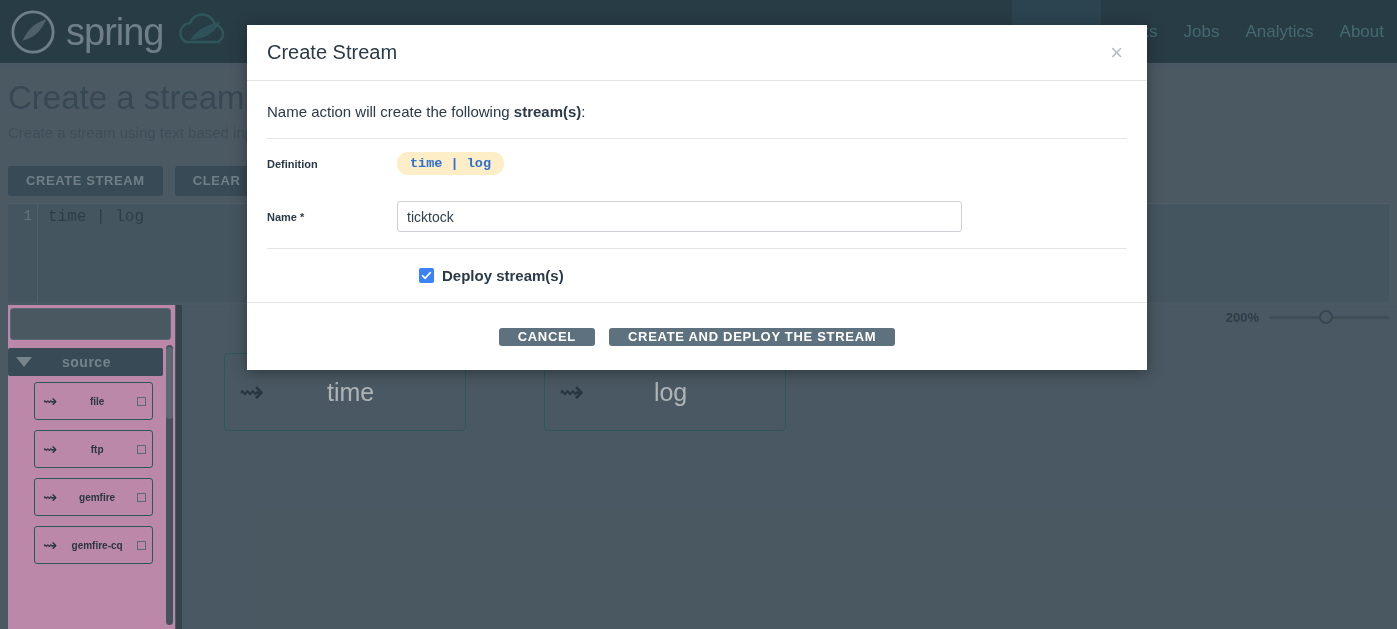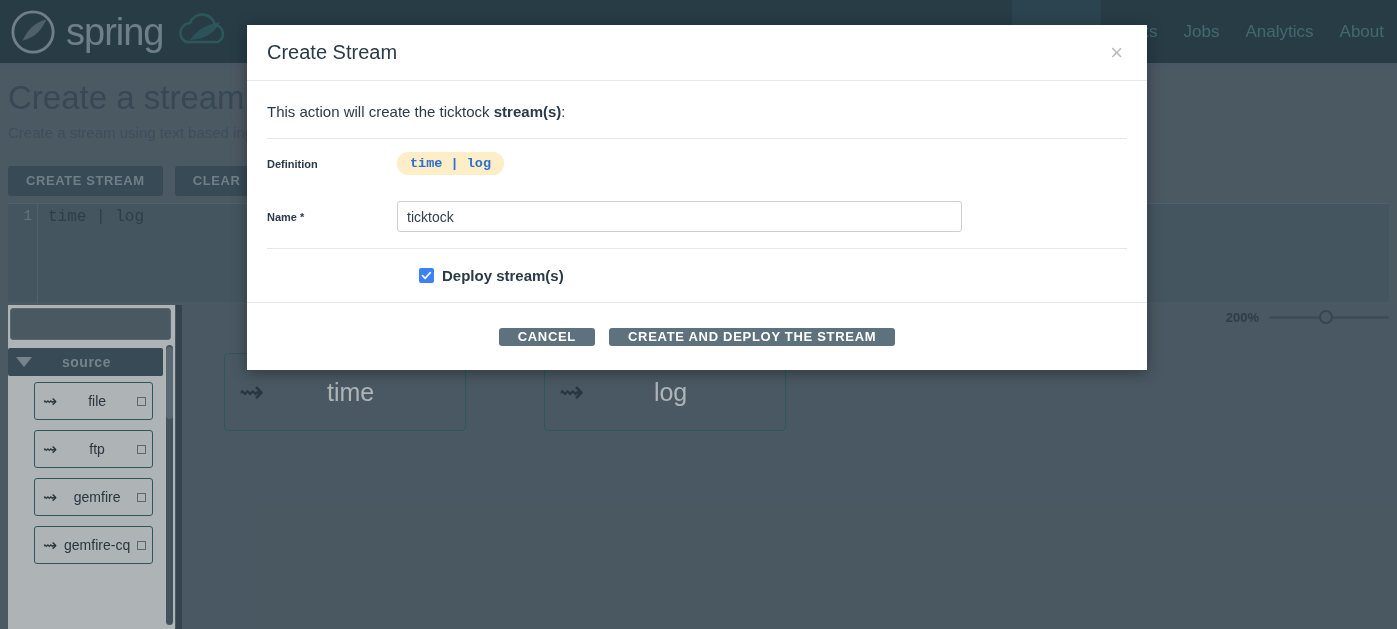--- a/index.html
+++ b/index.html
@@ -105,21 +105,21 @@
     position: absolute; top: 4px; left: 40px;
     font-family: "Liberation Mono", monospace;
     font-size: 16px; color: #2e3d47;
     white-space: pre;
   }
 
   
   .palette {
     position: absolute; top: 305px; left: 8px;
     width: 167px; height: 324px;
-    background: #e5e5e5;
+    background: #f9a8d4;
   }
   .palette-search {
     width: 161px; height: 32px;
     margin: 3px 0 0 2px;
     background: #56646e;
     border: 1px solid #6b7983;
     border-radius: 3px;
   }
   .palette-group {
     margin-top: 8px;
@@ -144,21 +144,21 @@
   .palette-item {
     position: relative;
     margin: 0 0 10px 26px;
     width: 119px; height: 38px;
     border: 1px solid #2f6265;
     border-radius: 3px;
     display: flex; align-items: center;
     background: transparent;
   }
   .pi-arrow { margin-left: 8px; font-size: 17px; color: #27333b; line-height: 1; }
-  .pi-label { flex: 1; text-align: center; font-size: 14px; color: #27333b; }
+  .pi-label { flex: 1; text-align: center; font-size: 10px; color: #27333b; font-weight: bold; }
   .pi-port {
     width: 9px; height: 9px;
     border: 1px solid #6d7b85;
     margin-right: 6px; background: transparent;
   }
   .palette-scrollbar {
     position: absolute; top: 40px; right: 2px;
     width: 7px; height: 280px;
     background: #4d5b65; border-radius: 4px;
   }
@@ -411,21 +411,21 @@
 <div class="backdrop"></div>
 
 <div class="modal">
   <div class="modal-header">
     <span class="modal-title">Create Stream</span>
     <button class="modal-close">×</button>
   </div>
 
   <div class="modal-body">
     <div class="intro">
-      <span>This action will create the ticktock </span><b>stream(s)</b><span>:</span>
+      <span>Name action will create the following </span><b>stream(s)</b><span>:</span>
     </div>
 
     <div class="form-row">
       <span class="form-label">Definition</span>
       <span class="code-badge">time | log</span>
     </div>
 
     <div class="form-row name-row">
       <span class="form-label">Name *</span>
       <input class="name-input" type="text" value="ticktock" style="">

